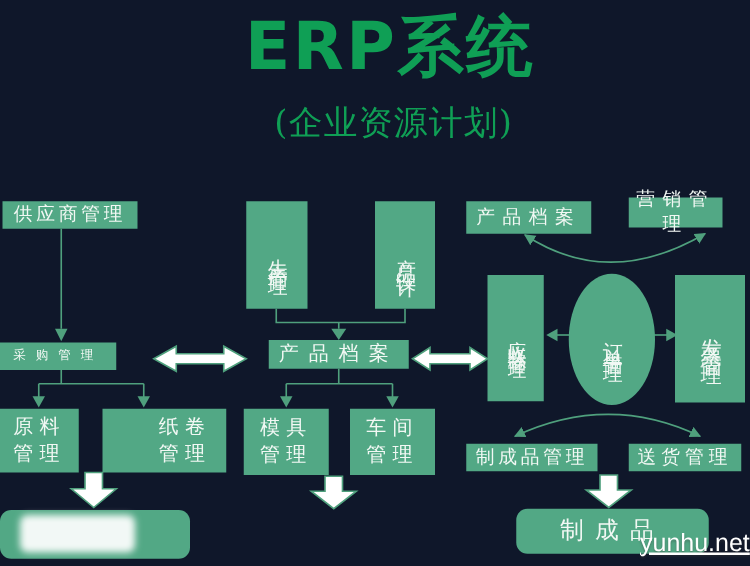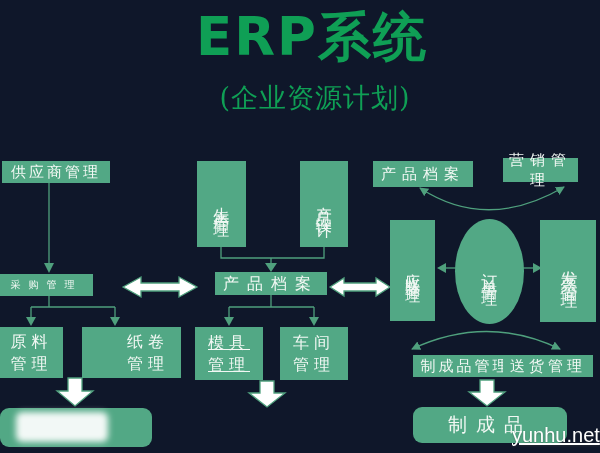--- a/index.html
+++ b/index.html
@@ -33,28 +33,28 @@
   .rounded{border-radius:9px;}
   .ellipse{border-radius:50%;}
   
   .n-supplier           {left:2px;  top:161px; width:108px; height:22px; font-size:15px; letter-spacing:3px;}
   .n-purchasing         {left:0px;  top:274px; width:93px; height:22px; font-size:10px; letter-spacing:8px;}
   .n-production-mgmt    {left:197px;top:161px; width:49px;  height:86px;}
   .n-product-design     {left:300px;top:161px; width:48px;  height:86px;}
   .n-scheduling         {left:215px;top:272px; width:112px; height:23px; font-size:16px; letter-spacing:8px;}
   .n-raw-material       {left:0px;  top:327px; width:63px;  height:51px;}
   .n-paper-roll         {left:82px; top:327px; width:66px;  height:51px;padding-left:33px;}
-  .n-mold               {left:195px;top:327px; width:68px;  height:53px;text-decoration:underline;}
+  .n-mold               {left:195px;top:327px; width:68px;  height:53px;}
   .n-workshop-mgmt      {left:280px;top:327px; width:68px;  height:53px;}
   .n-product-archive    {left:373px;top:161px; width:100px; height:26px; font-size:15px; letter-spacing:6px;text-align:center;}
   .n-marketing          {left:503px;top:158px; width:75px;  height:24px; font-size:15px; letter-spacing:6px;}
   .n-receivables        {left:390px;top:220px; width:45px;  height:101px; font-size:15px; letter-spacing:4px;}
   .n-order              {left:455px;top:219px; width:69px;  height:105px; letter-spacing:6px;}
   .n-invoice            {left:540px;top:220px; width:56px;  height:102px; font-size:17px; letter-spacing:7px;}
-  .n-finished-goods-mgmt{left:373px;top:355px; width:105px; height:22px; font-size:15px; letter-spacing:3px;margin-left:40px;}
+  .n-finished-goods-mgmt{left:373px;top:355px; width:105px; height:22px; font-size:15px; letter-spacing:3px;}
   .n-delivery           {left:503px;top:355px; width:90px;  height:22px; font-size:15px; letter-spacing:4px;text-align:center;}
   .n-production-workshop{left:195px;top:408px; width:155px; height:39px; font-size:19px; letter-spacing:10px;}
   .n-finished-goods     {left:413px;top:407px; width:154px; height:36px; font-size:19px; letter-spacing:9px;}
   .n-censored           {left:0px;  top:408px; width:152px; height:39px;}
   .censor-patch{
     position:absolute;left:16px;top:4px;width:92px;height:30px;background:#ffffff;
     border-radius:6px;filter:blur(3px);opacity:.93;
   }
   
   #connectors{position:absolute;left:0;top:0;z-index:1;}

